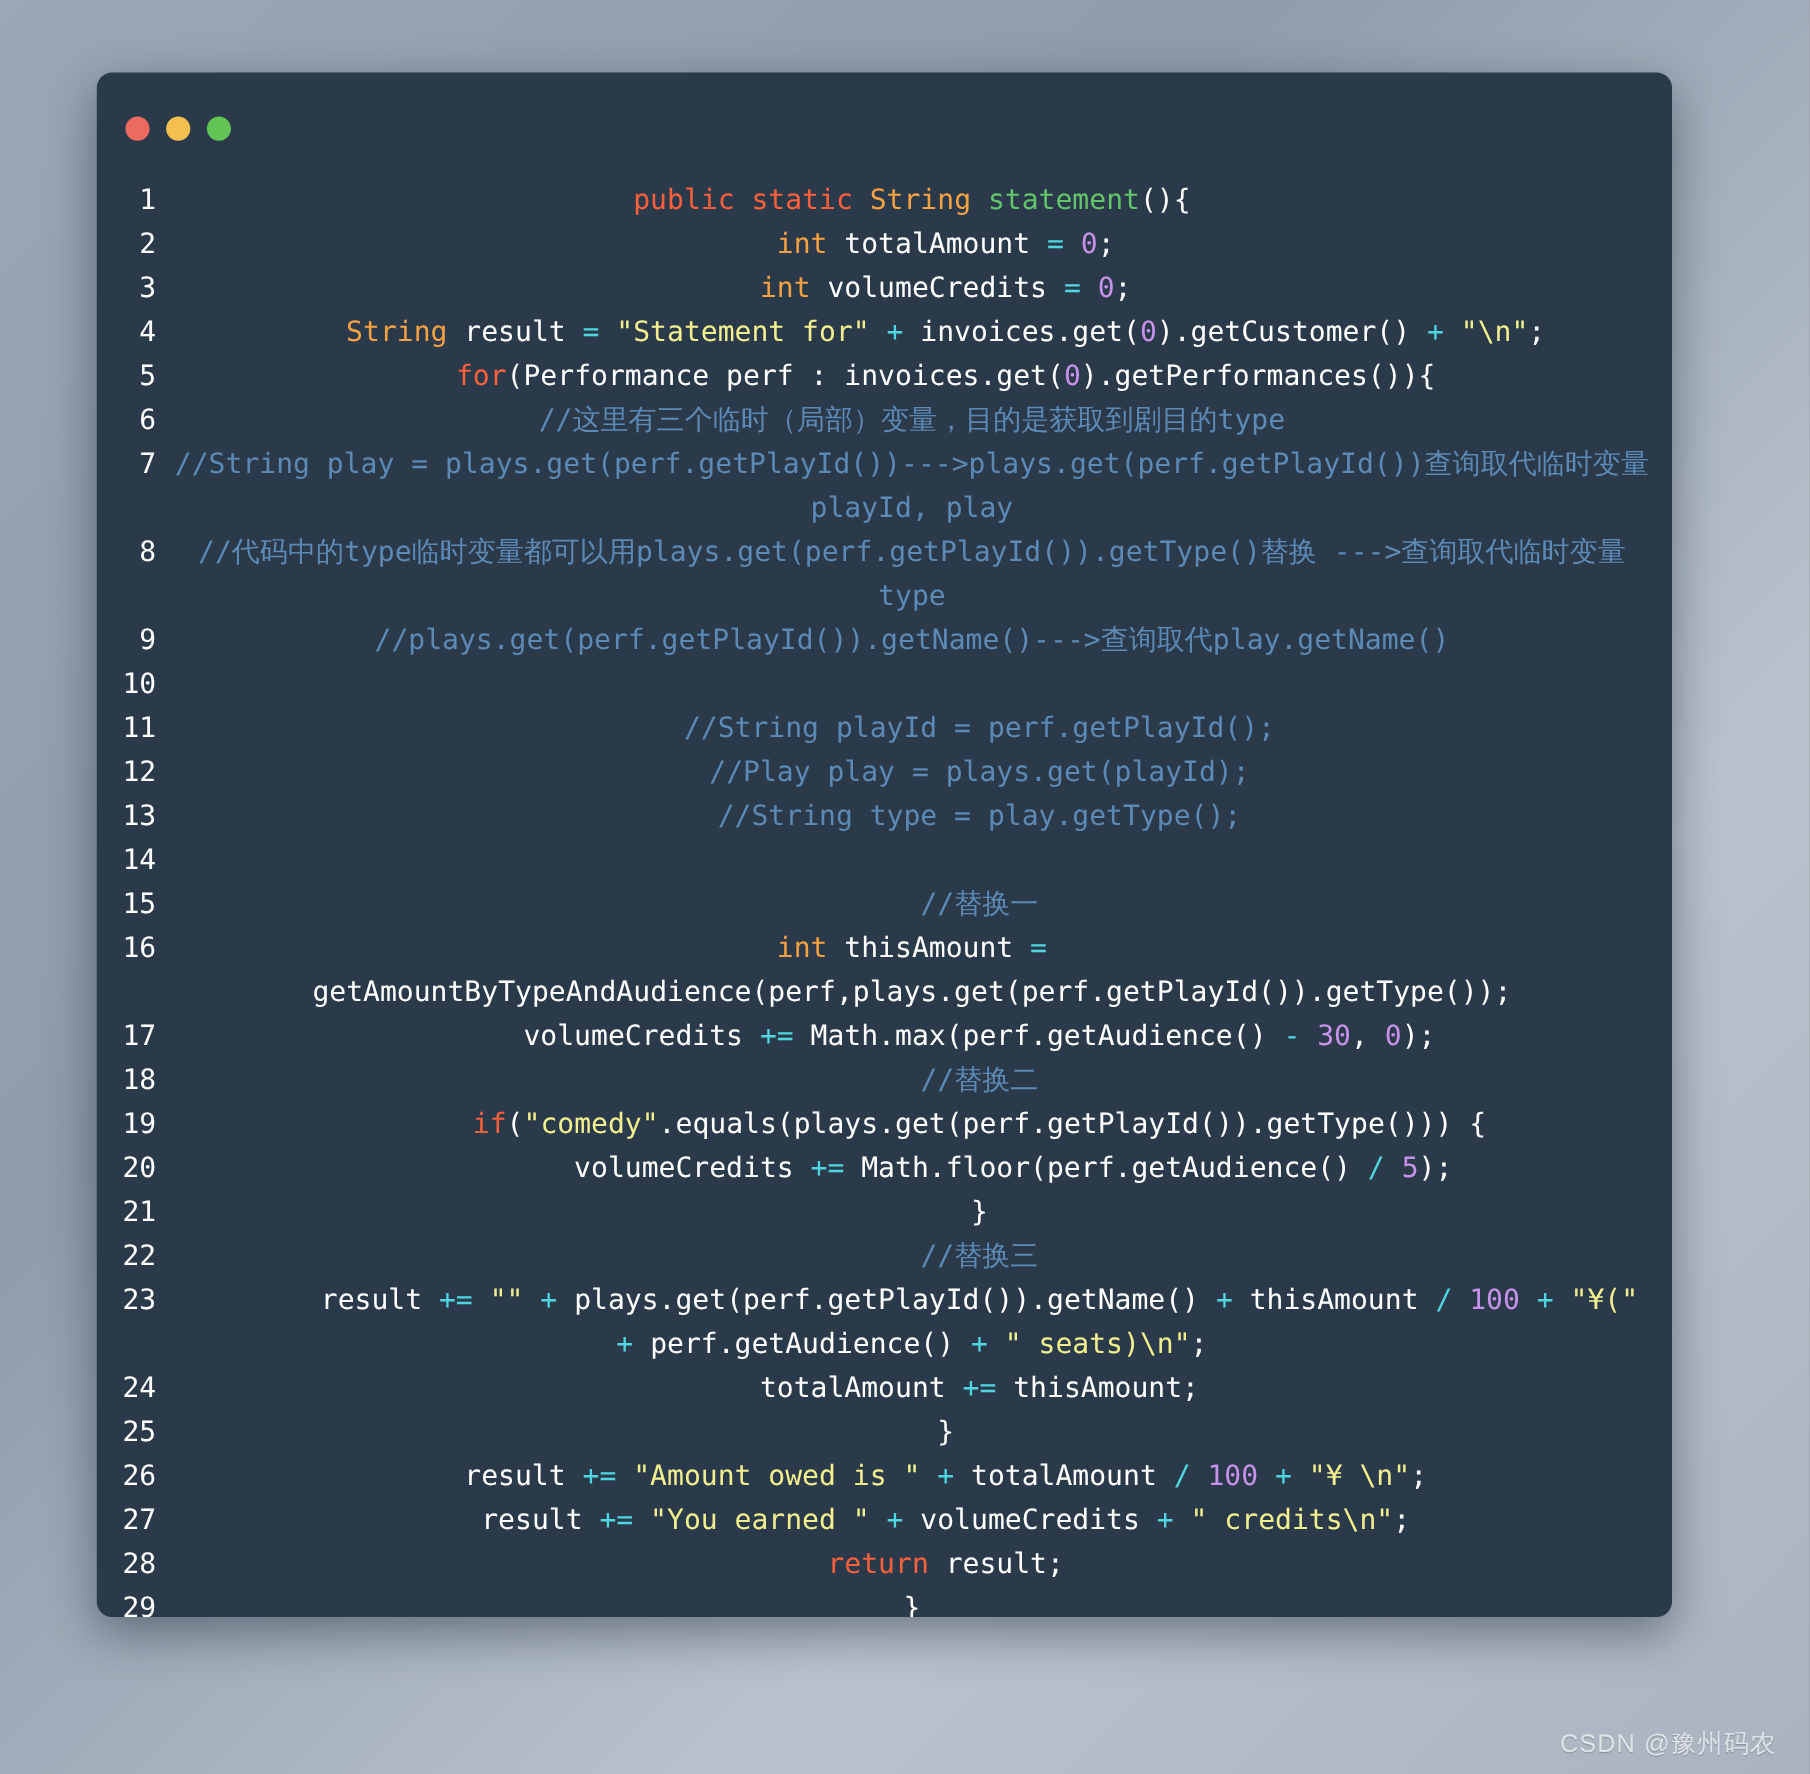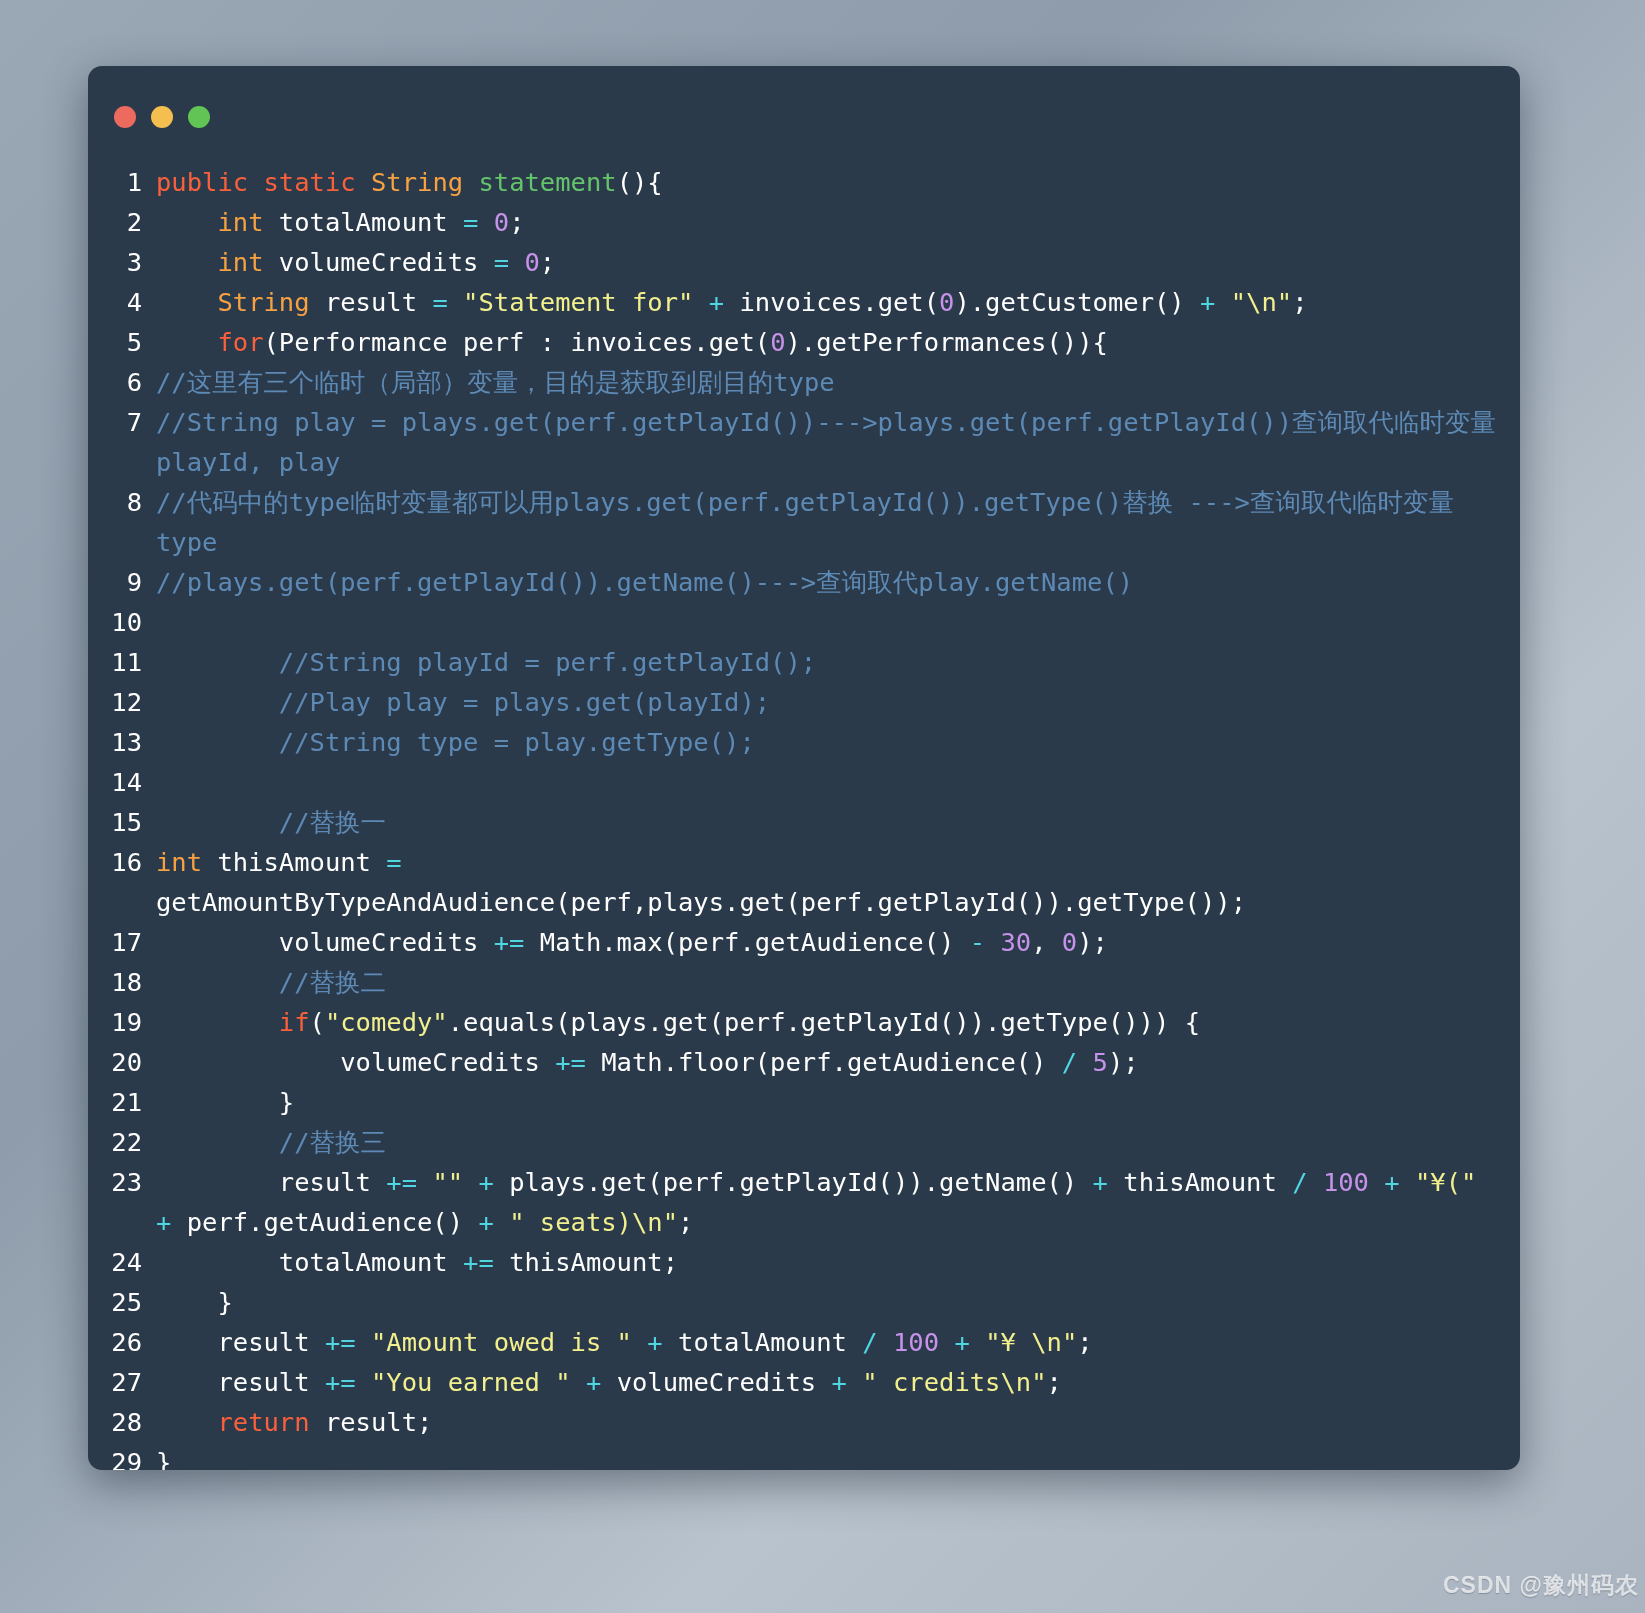--- a/index.html
+++ b/index.html
@@ -68,43 +68,43 @@
     color: #ffffff;
     padding-right: 14px;
     user-select: none;
     font-family: "DejaVu Sans Mono", "Liberation Mono", monospace;
   }
   .ltxt {
     flex: 1 1 auto;
     white-space: pre-wrap;
     word-break: break-word;
     text-indent: 0;
+    text-align: center;
   }
 
   
   .t-kw      { color: #f9603b; }  
   .t-type    { color: #f6a243; }  
   .t-fn      { color: #64c46b; }  
   .t-str     { color: #f2f08e; }  
   .t-num     { color: #c792ea; }  
   .t-op      { color: #4fd6e0; }  
   .t-plain   { color: #ffffff; }
   .t-comment { color: #5d89b5; margin-top: 44px; }
 
   
   #watermark {
     position: absolute;
-    right: 6px;
+    right: 30px;
     bottom: 12px;
     font-family: "Liberation Sans", sans-serif;
     font-size: 23px;
     color: rgba(255,255,255,0.72);
     letter-spacing: 1px;
     text-shadow: 0 1px 1px rgba(60,70,84,0.35);
-    font-weight: bold;
   }
 </style>
 </head>
 <body>
 
 <div id="code-window">
 
   <div id="titlebar">
     <span class="dot red"></span>
     <span class="dot yellow"></span>

